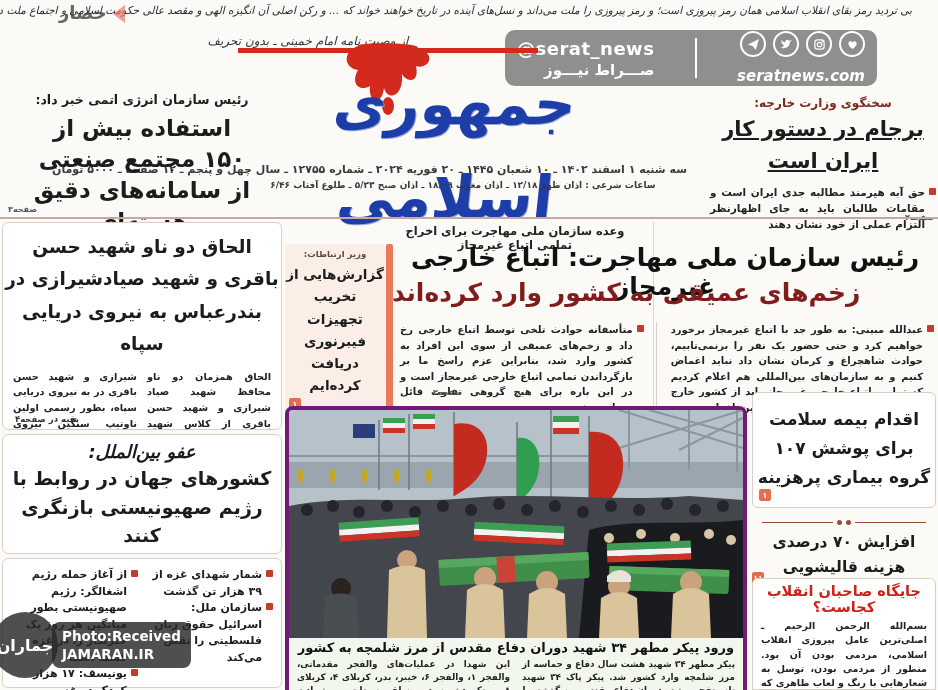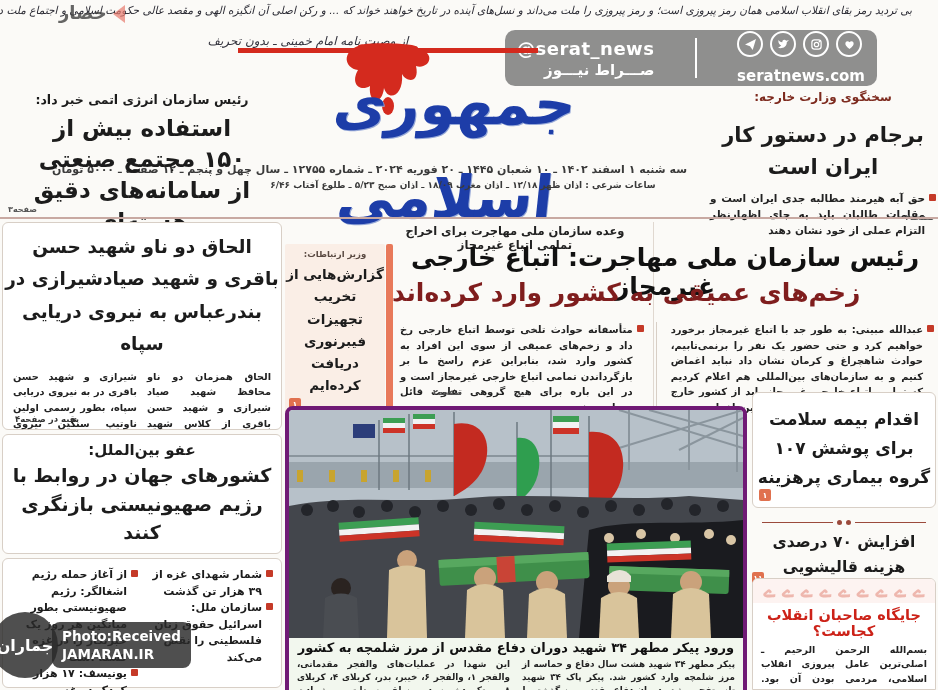--- a/index.html
+++ b/index.html
@@ -21,21 +21,21 @@
     font-style:italic;text-align:center;}
   .corner-label{top:2px;right:813px;color:#404040;font-weight:bold;font-size:18px;
     letter-spacing:4px;opacity:.8;}
   .corner-arrow{width:0;height:0;border-top:9px solid transparent;border-bottom:9px solid transparent;
     border-right:12px solid #e87c70;display:inline-block;vertical-align:middle;opacity:.9;}
 
   
   .wm{top:30px;left:505px;width:372px;height:56px;background:rgba(128,128,128,.88);
     border-radius:10px;display:flex;align-items:center;justify-content:space-between;
     padding:4px 12px;box-sizing:border-box;color:#fff;}
-  .wm-left{display:flex;flex-direction:column;gap:10px;align-items:flex-end;}
+  .wm-left{display:flex;flex-direction:column;gap:10px;align-items:flex-start;font-style:italic;}
   .wm-icons{display:flex;gap:7px;direction:ltr;}
   .wm-icon{width:22px;height:22px;border:2px solid #fff;border-radius:50%;
     display:flex;align-items:center;justify-content:center;}
   .wm-site{font-size:15px;font-weight:bold;}
   .wm-divider{width:2px;height:40px;background:#fff;margin:0 10px;}
   .wm-right{display:flex;flex-direction:column;align-items:flex-start;gap:2px;}
   .wm-handle{font-size:18px;font-weight:bold;letter-spacing:.5px;}
   .wm-brand{font-size:15px;font-weight:bold;}
 
   
@@ -58,22 +58,22 @@
     border-radius:1px;flex:none;margin-top:3px;}
 
   
   .atomic{top:88px;right:656px;left:2px;height:126px;}
   .atomic .kicker{font-size:12.5px;margin-top:4px;}
   .atomic-headline{font-size:23px;font-weight:bold;text-align:center;line-height:1.35;margin-top:6px;}
   .atomic .pgref{position:absolute;bottom:2px;right:262px;left:6px;text-align:left;}
 
   
   .barjam{top:88px;left:710px;right:2px;height:128px;}
-  .barjam .kicker{font-size:12px;color:#7d2a1e;margin-top:2px;}
-  .barjam-headline{font-size:21px;font-weight:bold;text-align:center;line-height:1.5;margin-top:16px;}
+  .barjam .kicker{font-size:12px;color:#7d2a1e;margin-top:8px;}
+  .barjam-headline{font-size:21px;font-weight:bold;text-align:center;line-height:1.5;margin-top:4px;text-decoration:underline;}
   .barjam-summary{display:flex;font-size:10.5px;font-weight:bold;line-height:1.5;margin-top:8px;
     text-align:justify;color:#222;}
   .barjam .pgref{position:absolute;bottom:-4px;right:226px;}
 
   .main-sep{top:217px;right:0;left:0;height:2px;background:#c8a9a2;}
 
   
   .fiber{top:224px;right:553px;width:100px;height:170px;background:#faeee6;border-radius:2px;margin-top:20px;}
   .fiber-bar{position:absolute;top:0;bottom:0;right:-8px;width:7px;background:#e8795a;border-radius:2px;}
   .fiber .kicker{font-size:8.5px;color:#5a4a42;margin-top:5px;}
@@ -91,21 +91,21 @@
   .mig-pgref{top:388px;left:402px;width:60px;text-align:right;}
 
   
   .navy{top:222px;right:656px_;left:2px;width:280px;height:208px;}
   .navy-headline{font-size:18.5px;font-weight:bold;text-align:center;line-height:1.75;margin-top:8px;}
   .navy-cols{display:flex;gap:10px;padding:8px 10px 0 10px;}
   .navy-col{width:50%;font-size:9.8px;line-height:1.6;text-align:justify;color:#222;font-weight:bold;}
   .navy-more{position:absolute;bottom:5px;left:12px;font-size:8.5px;font-weight:bold;color:#333;}
 
   .amnesty{top:434px;left:2px;width:280px;height:120px;}
-  .amnesty .kicker{font-size:15px;margin-top:6px;}
+  .amnesty .kicker{font-size:18px;margin-top:6px;font-style:italic;}
   .amnesty-headline{font-size:19px;font-weight:900;text-align:center;line-height:1.5;margin-top:2px;}
 
   .briefs{top:558px;left:2px;width:280px;height:130px;padding:8px 8px;display:flex;gap:8px;}
   .briefs-col{width:50%;display:flex;flex-direction:column;}
   .brief{display:flex;font-size:11px;font-weight:bold;line-height:1.5;text-align:center_;}
 
   
   .jam{top:612px;right:728px;left:0;height:66px;display:flex;align-items:center;direction:ltr;}
   .jam-circle{width:66px;height:66px;border-radius:50%;background:rgba(40,40,40,.82);
     display:flex;align-items:center;justify-content:center;color:#fff;font-size:16px;
@@ -444,16 +444,15 @@
     <div class="d"></div>
     <div class="l"></div>
 </div>
 
 <div class="abs carpet">
   <div class="carpet-headline">افزایش ۷۰ درصدی هزینه قالیشویی</div>
 </div>
 <div class="abs badge carpet-badge">۱۱</div>
 
 <div class="abs note">
-  <div class="note-band">ے ے ے ے ے ے ے ے ے</div>
   <div class="note-headline">جایگاه صاحبان انقلاب کجاست؟</div>
   <div class="note-body">بسم‌الله الرحمن الرحیم ـ اصلی‌ترین عامل پیروزی انقلاب اسلامی، مردمی بودن آن بود. منظور از مردمی بودن، توسل به شعارهایی با رنگ و لعاب ظاهری که نام و</div>
 </div>
 
 </body></html>

